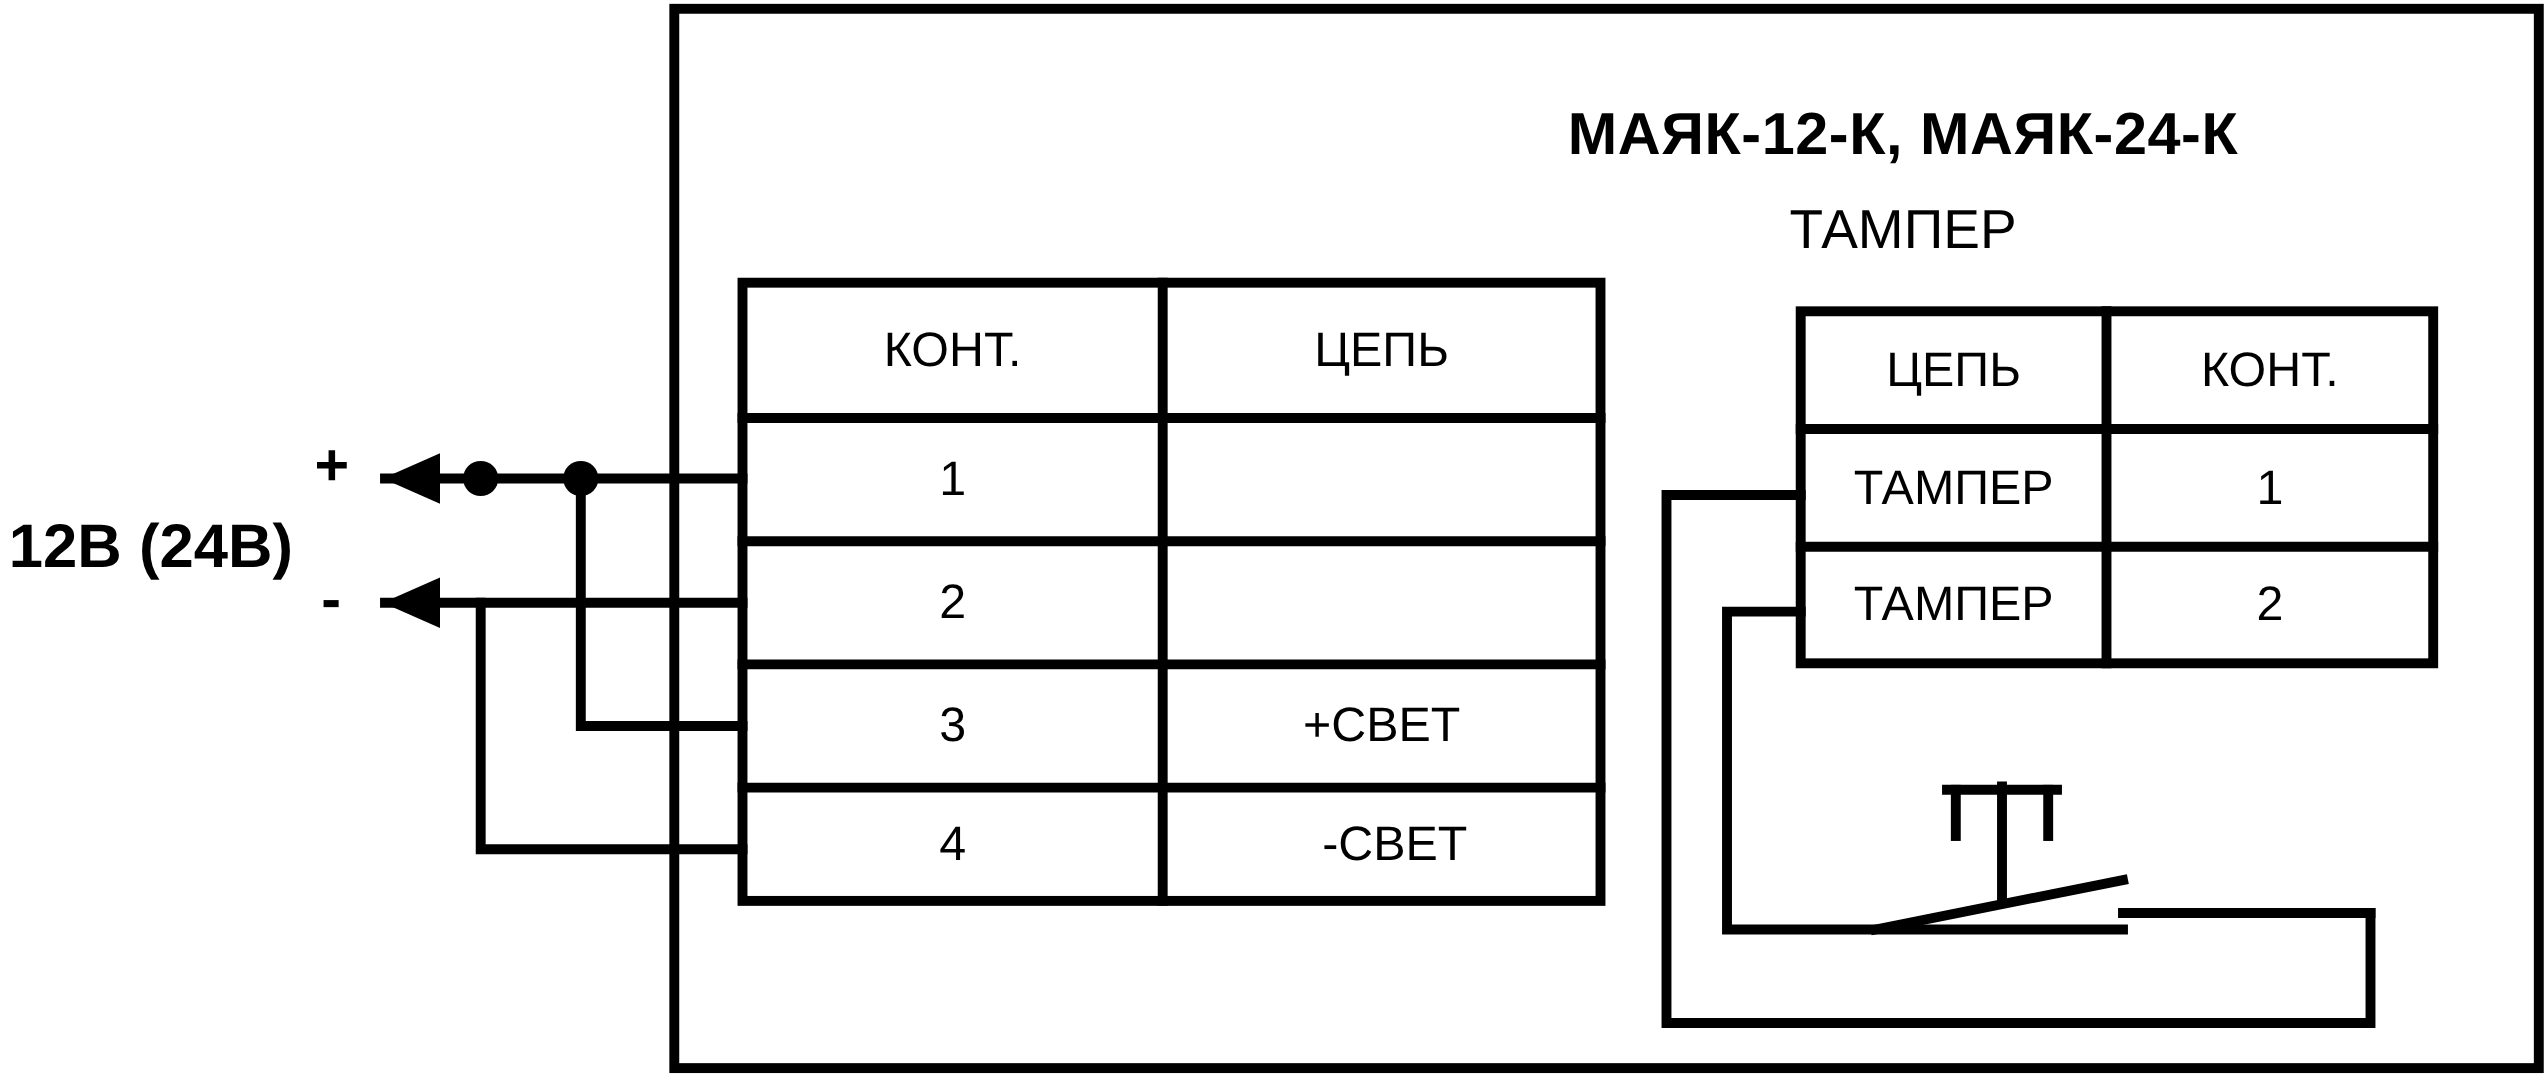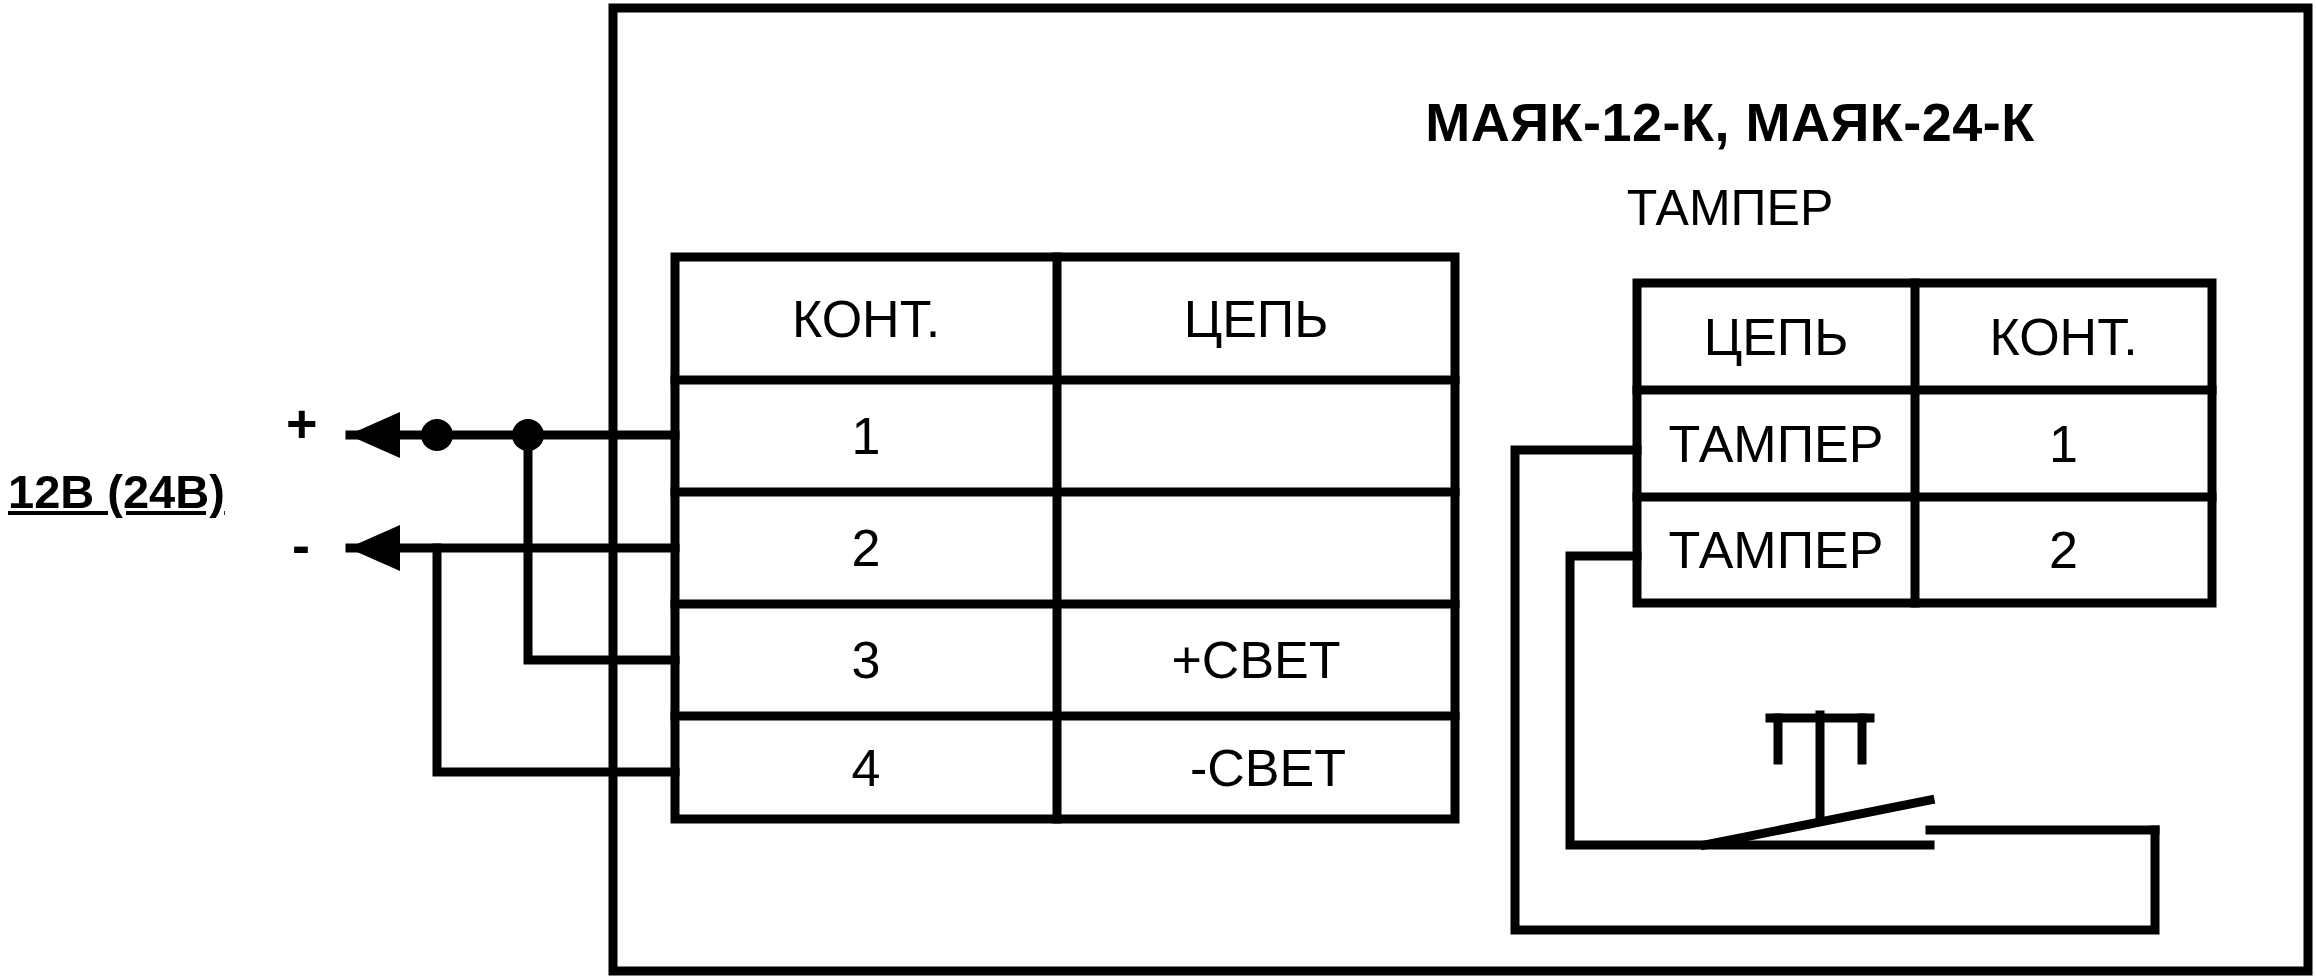--- a/index.html
+++ b/index.html
@@ -32,27 +32,26 @@
   .title-main {
     font-size: 54px;
     font-weight: bold;
     letter-spacing: 0.5px;
   }
   .title-sub {
     font-size: 50px;
     font-weight: normal;
   }
   .cell-text {
-    font-size: 52px;
+    font-size: 44px;
     text-align: center;
   }
   .supply-label {
-    font-size: 47px;
+    font-size: 56px;
     font-weight: bold;
-    text-decoration: underline;
   }
   .sign {
     font-size: 54px;
     font-weight: bold;
   }
   .centerbox {
     position: absolute;
     display: flex;
     align-items: center;
     justify-content: center;

